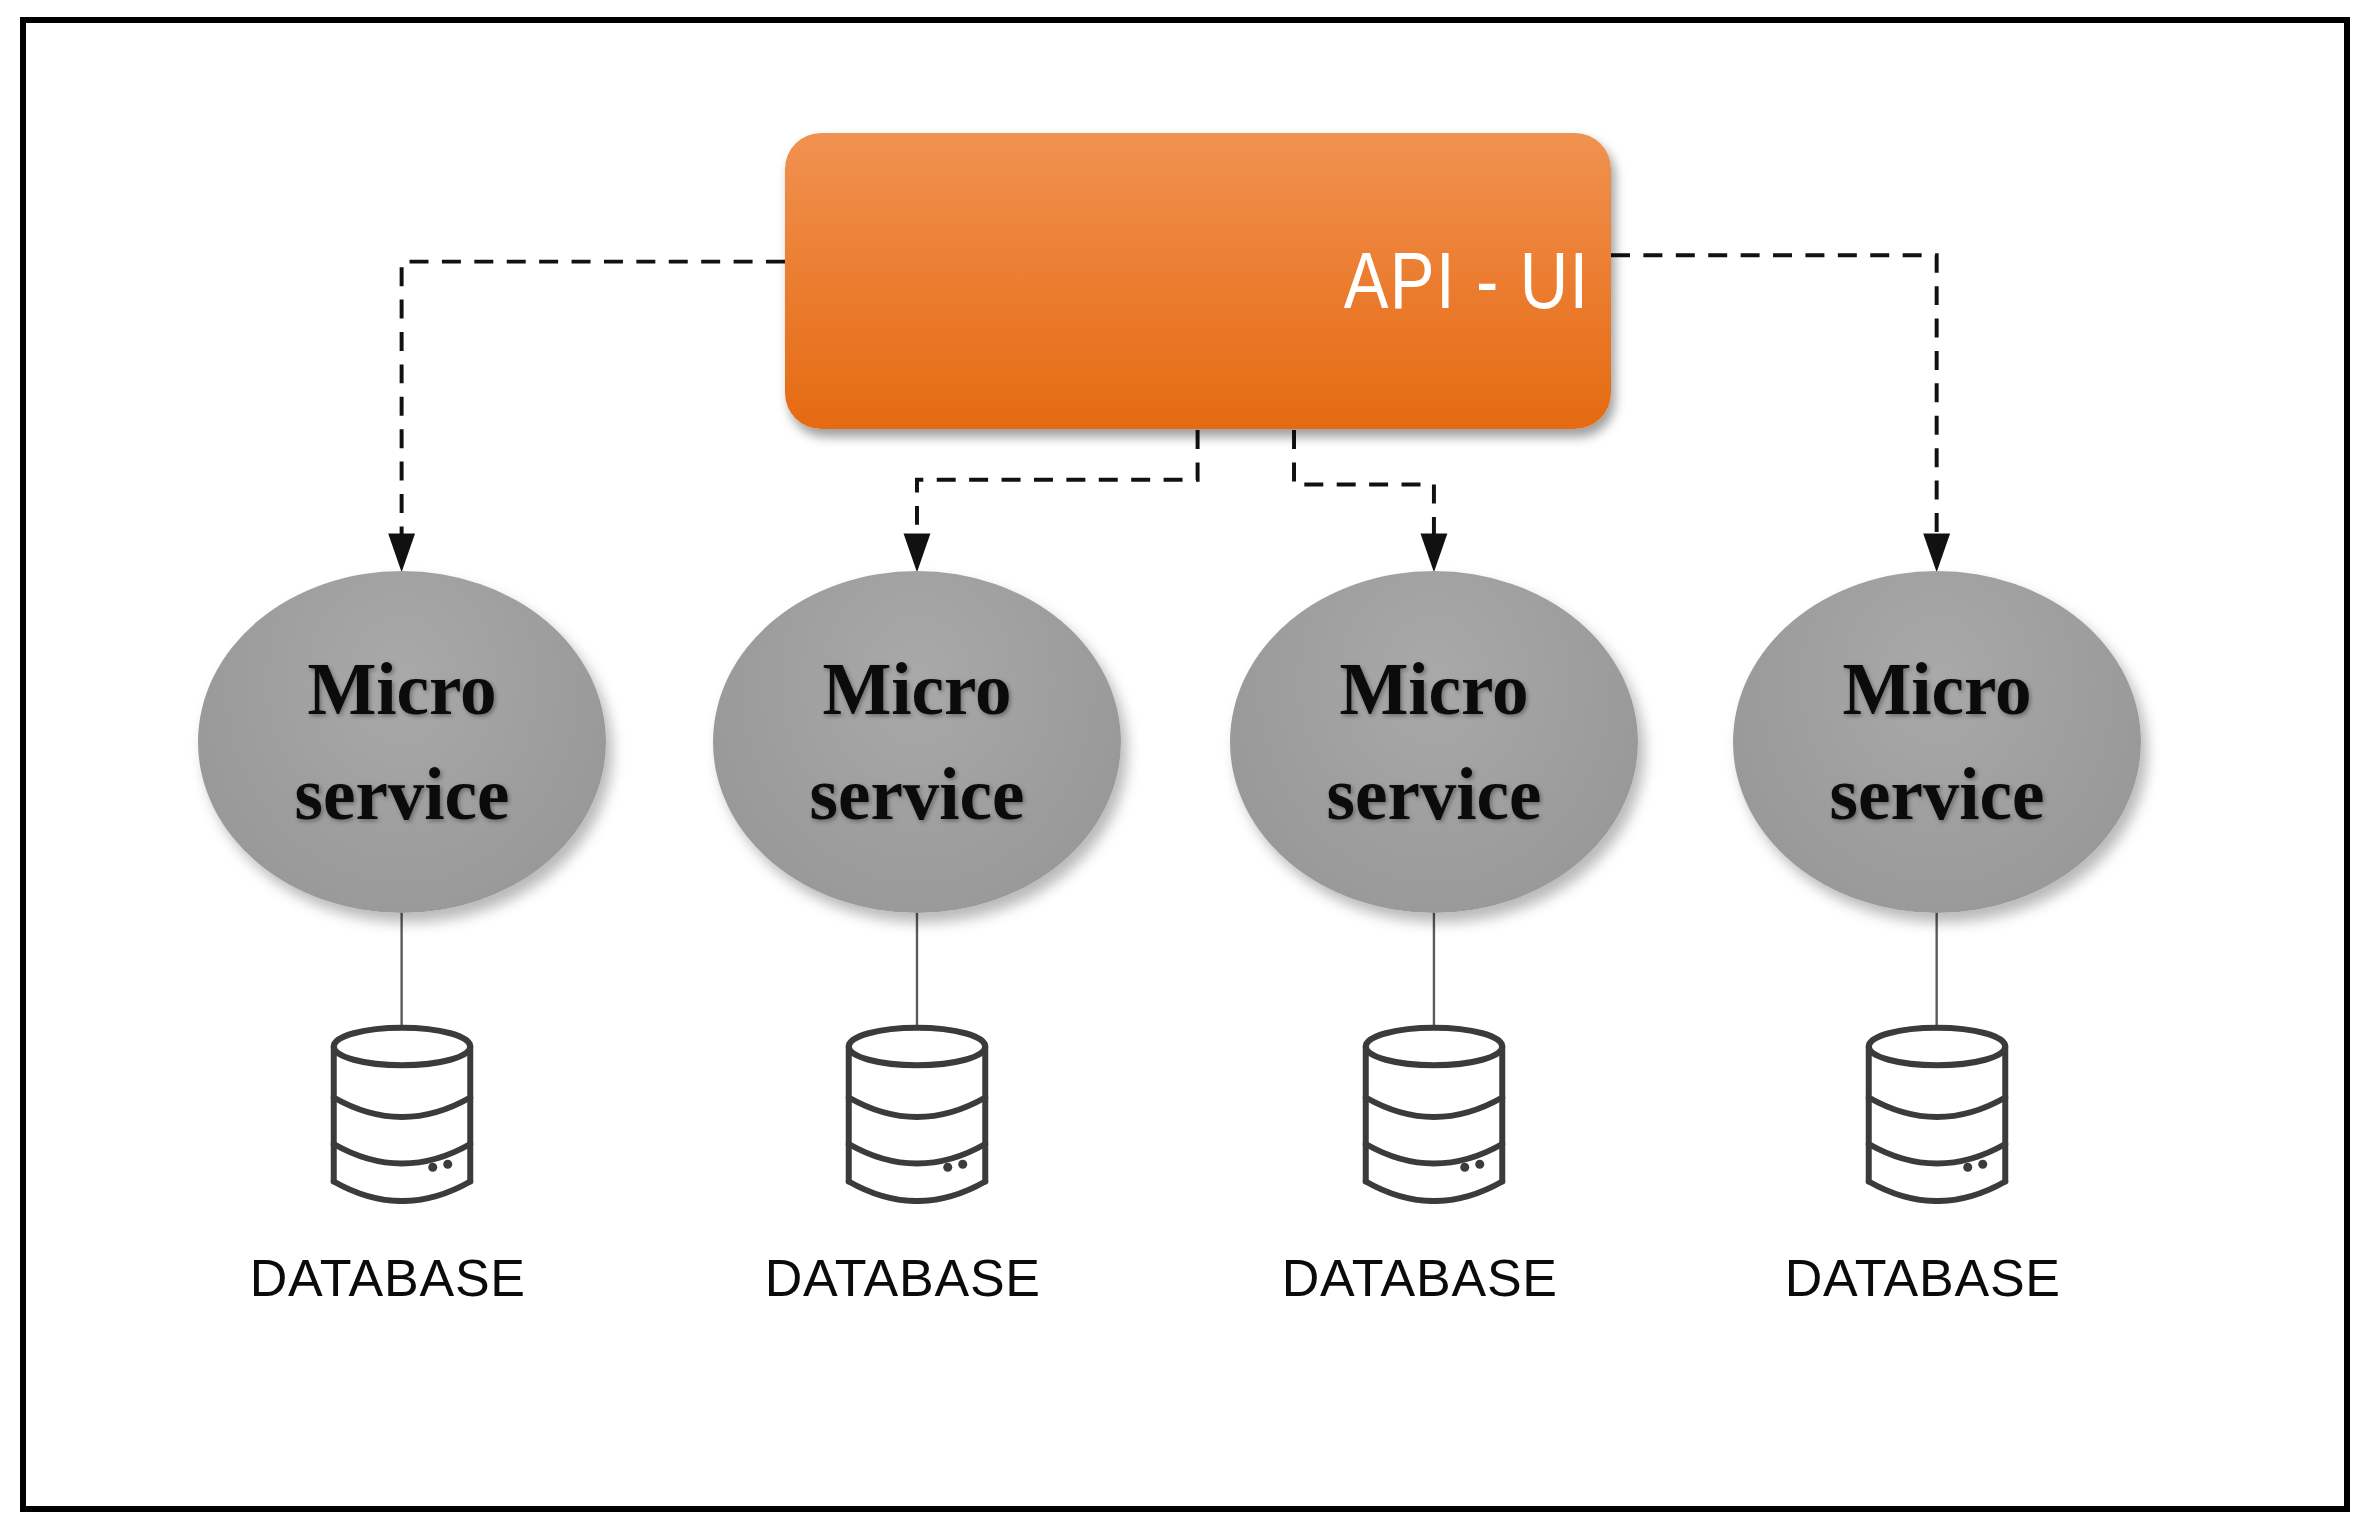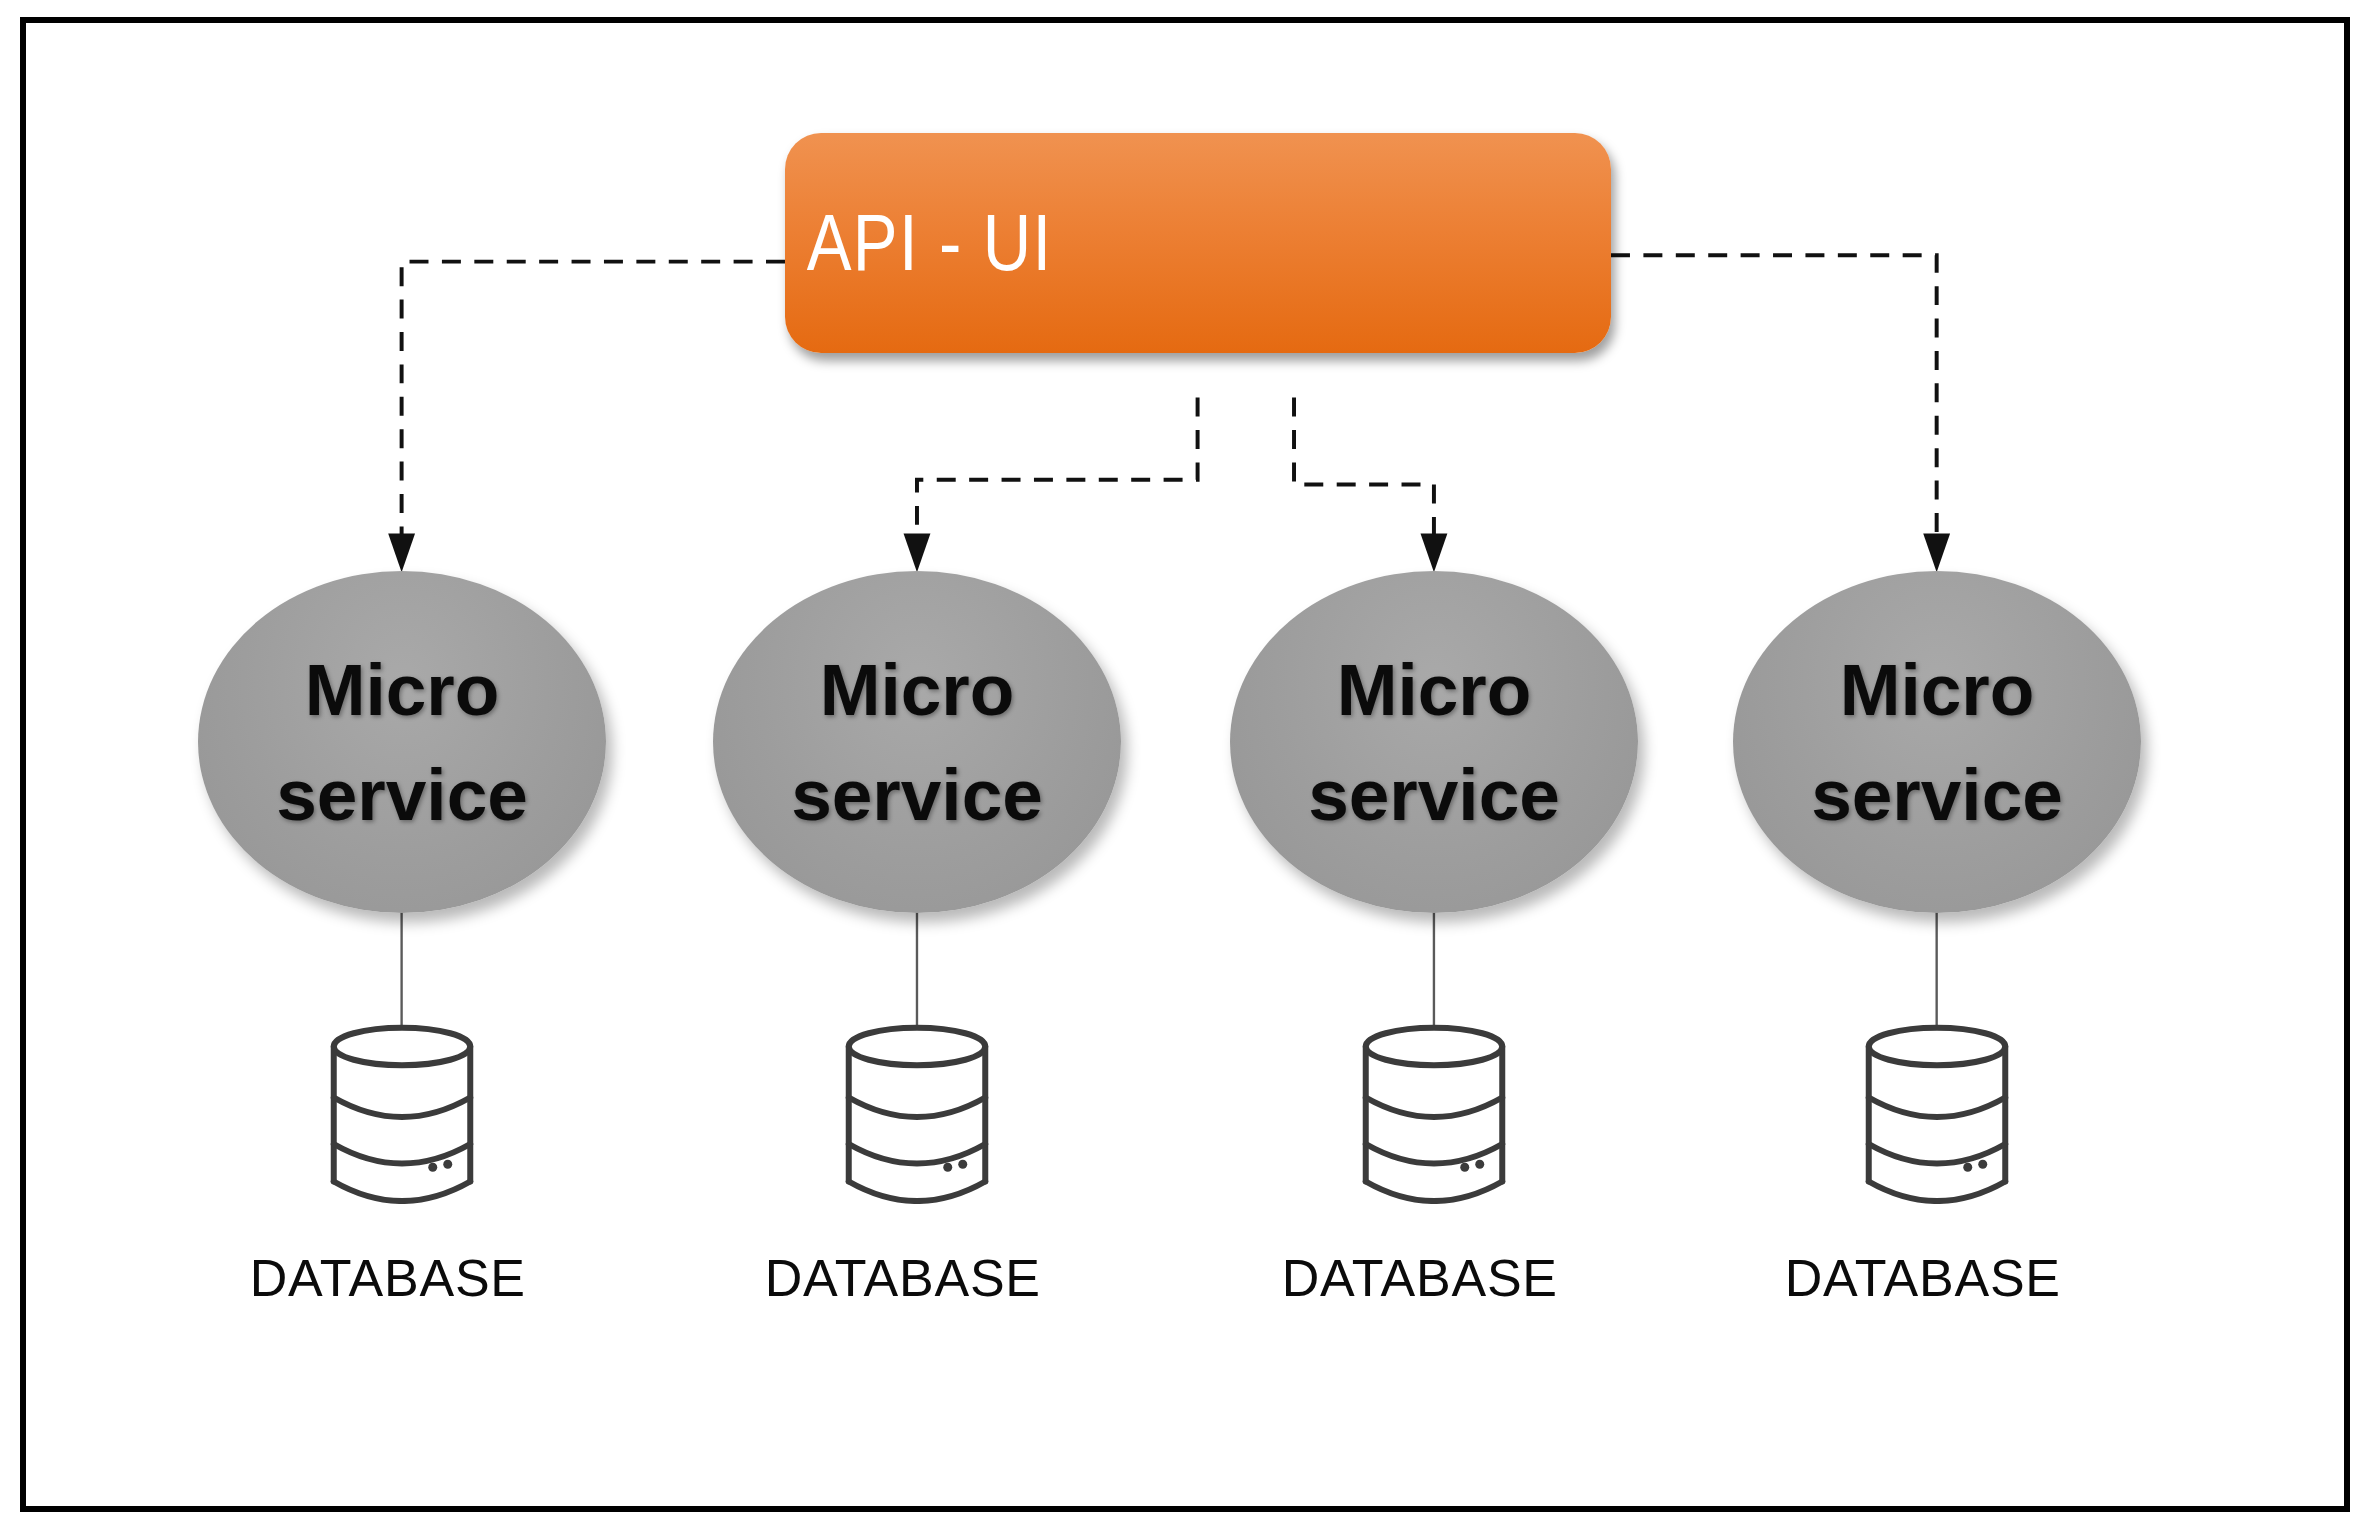--- a/index.html
+++ b/index.html
@@ -13,38 +13,38 @@
   .frame{position:absolute;left:20px;top:17.4px;width:2318px;height:1483px;
          border:6.3px solid var(--frame);}
 
   
   svg.overlay{position:absolute;left:0;top:0;width:2377px;height:1539px;}
   .dash{fill:none;stroke:var(--connector);stroke-width:5px;stroke-dasharray:24 17;}
   .arrowhead{fill:var(--connector);stroke:none;}
   .stub{fill:none;stroke:#5a5a5a;stroke-width:3px;}
 
   
-  .api-box{position:absolute;left:785px;top:133px;width:826px;height:220px;
+  .api-box{position:absolute;left:785px;top:133px;width:826px;height:296px;
            border-radius:36px;
            background:linear-gradient(180deg,var(--api-orange-top) 0%,var(--api-orange-mid) 45%,var(--api-orange-bottom) 100%);
            box-shadow:4px 7.1px 11px rgba(0,0,0,.38);
-           display:flex;align-items:center;justify-content:flex-start;}
+           display:flex;align-items:center;justify-content:flex-end;}
   .api-label{color:#ffffff;font-size:79px;font-weight:400;letter-spacing:1.6px;
              transform:scaleX(.85);white-space:nowrap;}
 
   
   .col{position:absolute;top:0;width:0;height:100%;}
   .col1{left:402px}.col2{left:917px}.col3{left:1434px}.col4{left:1937px}
 
   .ellipse{position:absolute;left:0;top:571px;width:408px;height:342px;
            transform:translateX(-50%);
            border-radius:50%;
            background:radial-gradient(ellipse at 50% 32%,#a9a9a9 0%,var(--ellipse-gray) 55%,#949494 100%);
            box-shadow:6.3px 9.5px 14.2px rgba(0,0,0,.28);
-           display:flex;align-items:center;justify-content:center;}
+           display:flex;align-items:center;justify-content:center;font-family:Liberation Serif, serif;}
   .ellipse-label{font-size:73px;line-height:105px;font-weight:bold;color:#0b0b0b;
                  text-align:center;text-shadow:1.6px 2.4px 4px rgba(0,0,0,.35);}
 
   .cylinder{position:absolute;left:0;top:1024px;transform:translateX(-50%);}
   .cyl-stroke{fill:none;stroke:var(--cylinder-stroke);stroke-width:8px;stroke-linecap:round;}
   .cyl-dot{fill:var(--cylinder-stroke);stroke:none;}
 
   .db-label{position:absolute;left:-14.2px;top:1248px;transform:translateX(-50%);
             font-size:52px;color:#0b0b0b;letter-spacing:0.8px;white-space:nowrap;}
 </style>

